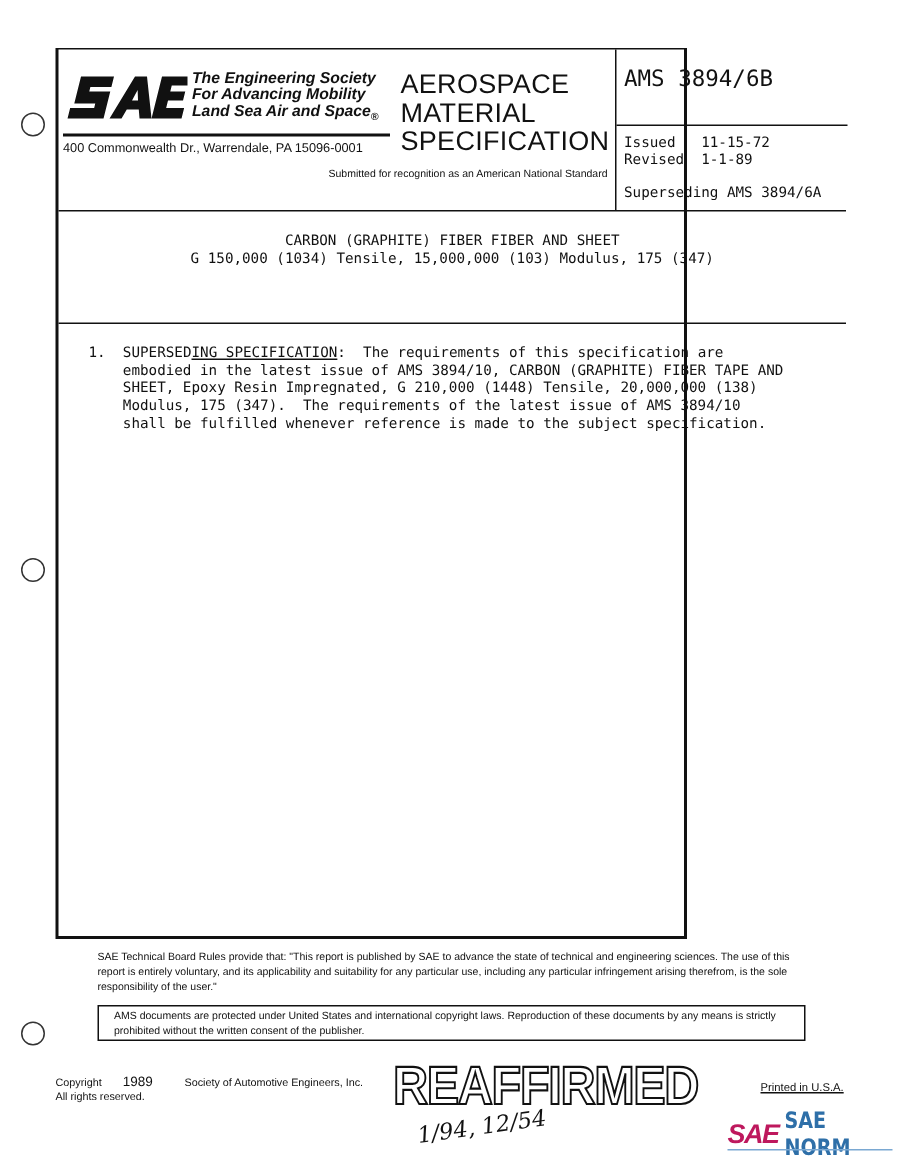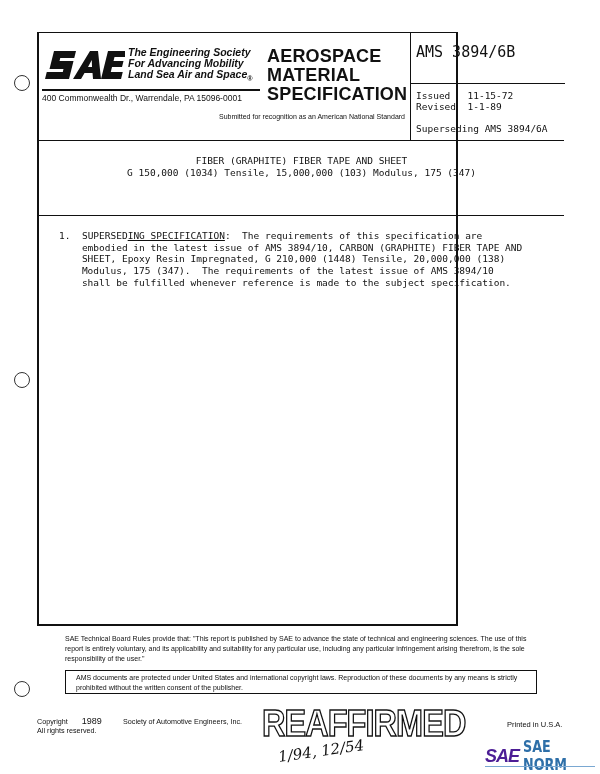--- a/index.html
+++ b/index.html
@@ -11,21 +11,21 @@
 
   
   .hdr { position:absolute; left:0; top:0; width:525px; height:107px; border-bottom:1.5px solid #111; }
   .hdr-left { position:absolute; left:0; top:0; width:371px; height:107px; }
   .hdr-right { position:absolute; left:371px; top:0; width:154px; height:107px; border-left:1.5px solid #111; }
 
   .logo { position:absolute; left:4px; top:14px; width:82px; height:36px; }
   .logo-text { position:absolute; left:89px; top:14px; font-style:italic; font-weight:bold; font-size:10.5px; line-height:11px; }
   .logo-rule { position:absolute; left:3px; top:56px; width:218px; height:1.5px; background:#111; }
   .address { position:absolute; left:3px; top:60px; font-size:8.5px; white-space:nowrap; }
-  .ams-title { position:absolute; left:228px; top:14px; font-weight:bold; font-size:18px; line-height:19px; letter-spacing:0.2px; }
+  .ams-title { position:absolute; left:228px; top:14px; font-weight:normal; font-size:18px; line-height:19px; letter-spacing:0.2px; }
   .submitted { position:absolute; left:180px; top:80px; font-size:7px; white-space:nowrap; }
 
   .spec-no-box { position:absolute; left:0; top:0; width:154px; height:50px; border-bottom:1.5px solid #111; }
   .mono { font-family:"DejaVu Sans Mono", monospace; }
   .spec-no { position:absolute; left:5px; top:10px; font-size:15px; }
   .issued { position:absolute; left:5px; top:57px; font-size:9.5px; line-height:11px; white-space:pre; }
   .superseding { position:absolute; left:5px; top:90px; font-size:9.5px; white-space:nowrap; }
 
   
   .title-block { position:absolute; left:0; top:107px; width:525px; height:75px; border-bottom:1.5px solid #111; text-align:center; }
@@ -37,23 +37,23 @@
   .u { text-decoration:underline; }
 
   
   .rules { position:absolute; left:65px; top:634px; width:480px; font-size:7px; line-height:10px; }
   .copy-box { position:absolute; left:65px; top:670px; width:472px; height:24px; border:1.5px solid #111; box-sizing:border-box; padding:2px 10px; font-size:7px; line-height:10px; }
   .copyright { position:absolute; left:37px; top:717px; font-size:7.2px; line-height:9px; }
   .copyright .year { margin-left:14px; margin-right:10px; font-size:9px; }
   .society { position:absolute; left:123px; top:717px; font-size:7.2px; }
   .stamp { position:absolute; left:262px; top:703px; font-size:36px; font-weight:bold; letter-spacing:-1px; color:#fff; -webkit-text-stroke:1.4px #111; font-family:"Liberation Sans Narrow", "Liberation Sans", sans-serif; transform:scaleX(0.9); transform-origin:left; }
   .sig { position:absolute; left:278px; top:742px; font-size:15px; font-style:italic; font-family:"DejaVu Serif", serif; transform:rotate(-8deg); }
-  .printed { position:absolute; left:507px; top:720px; font-size:7.5px; }
+  .printed { position:absolute; left:507px; top:720px; font-size:7.5px;text-decoration:underline; }
   .norm-logo { position:absolute; left:485px; top:738px; display:flex; align-items:center; gap:4px; }
-  .norm-sae { font-weight:bold; font-style:italic; font-size:18px; color:#4c1d95; letter-spacing:-1px; }
+  .norm-sae { font-weight:bold; font-style:italic; font-size:18px; color:#be185d; letter-spacing:-1px; }
   .norm-text { font-weight:bold; font-size:15px; color:#2e6fa8; font-family:"DejaVu Sans", sans-serif; transform:scaleX(0.85); transform-origin:left; }
   .norm-sub { position:absolute; left:485px; top:766px; width:110px; height:1px; background:#7aa8d2; }
 </style>
 </head>
 <body>
 
 <div class="hole" style="top:75px;"></div>
 <div class="hole" style="top:372px;"></div>
 <div class="hole" style="top:681px;"></div>
 
@@ -84,21 +84,21 @@
     <div class="hdr-right">
       <div class="spec-no-box">
         <div class="spec-no mono">AMS 3894/6B</div>
       </div>
       <div class="issued mono"><div>Issued   11-15-72</div><div>Revised  1-1-89</div></div>
       <div class="superseding mono">Superseding AMS 3894/6A</div>
     </div>
   </div>
 
   <div class="title-block mono">
-    <div class="t1">FIBER (GRAPHITE) FIBER TAPE AND SHEET</div>
+    <div class="t1">CARBON (GRAPHITE) FIBER FIBER AND SHEET</div>
     <div>G 150,000 (1034) Tensile, 15,000,000 (103) Modulus, 175 (347)</div>
   </div>
 
   <div class="para mono"><span>1.</span>  <span>SUPERSED</span><span class="u">ING SPECIFICATION</span><span>:</span><span>  The requirements of this specification are</span>
 <span>    embodied in the latest issue of AMS 3894/10, CARBON (GRAPHITE) FIBER TAPE AND</span>
 <span>    SHEET, Epoxy Resin Impregnated, G 210,000 (1448) Tensile, 20,000,000 (138)</span>
 <span>    Modulus, 175 (347).  The requirements of the latest issue of AMS 3894/10</span>
 <span>    shall be fulfilled whenever reference is made to the subject specification.</span></div>
 </div>
 

